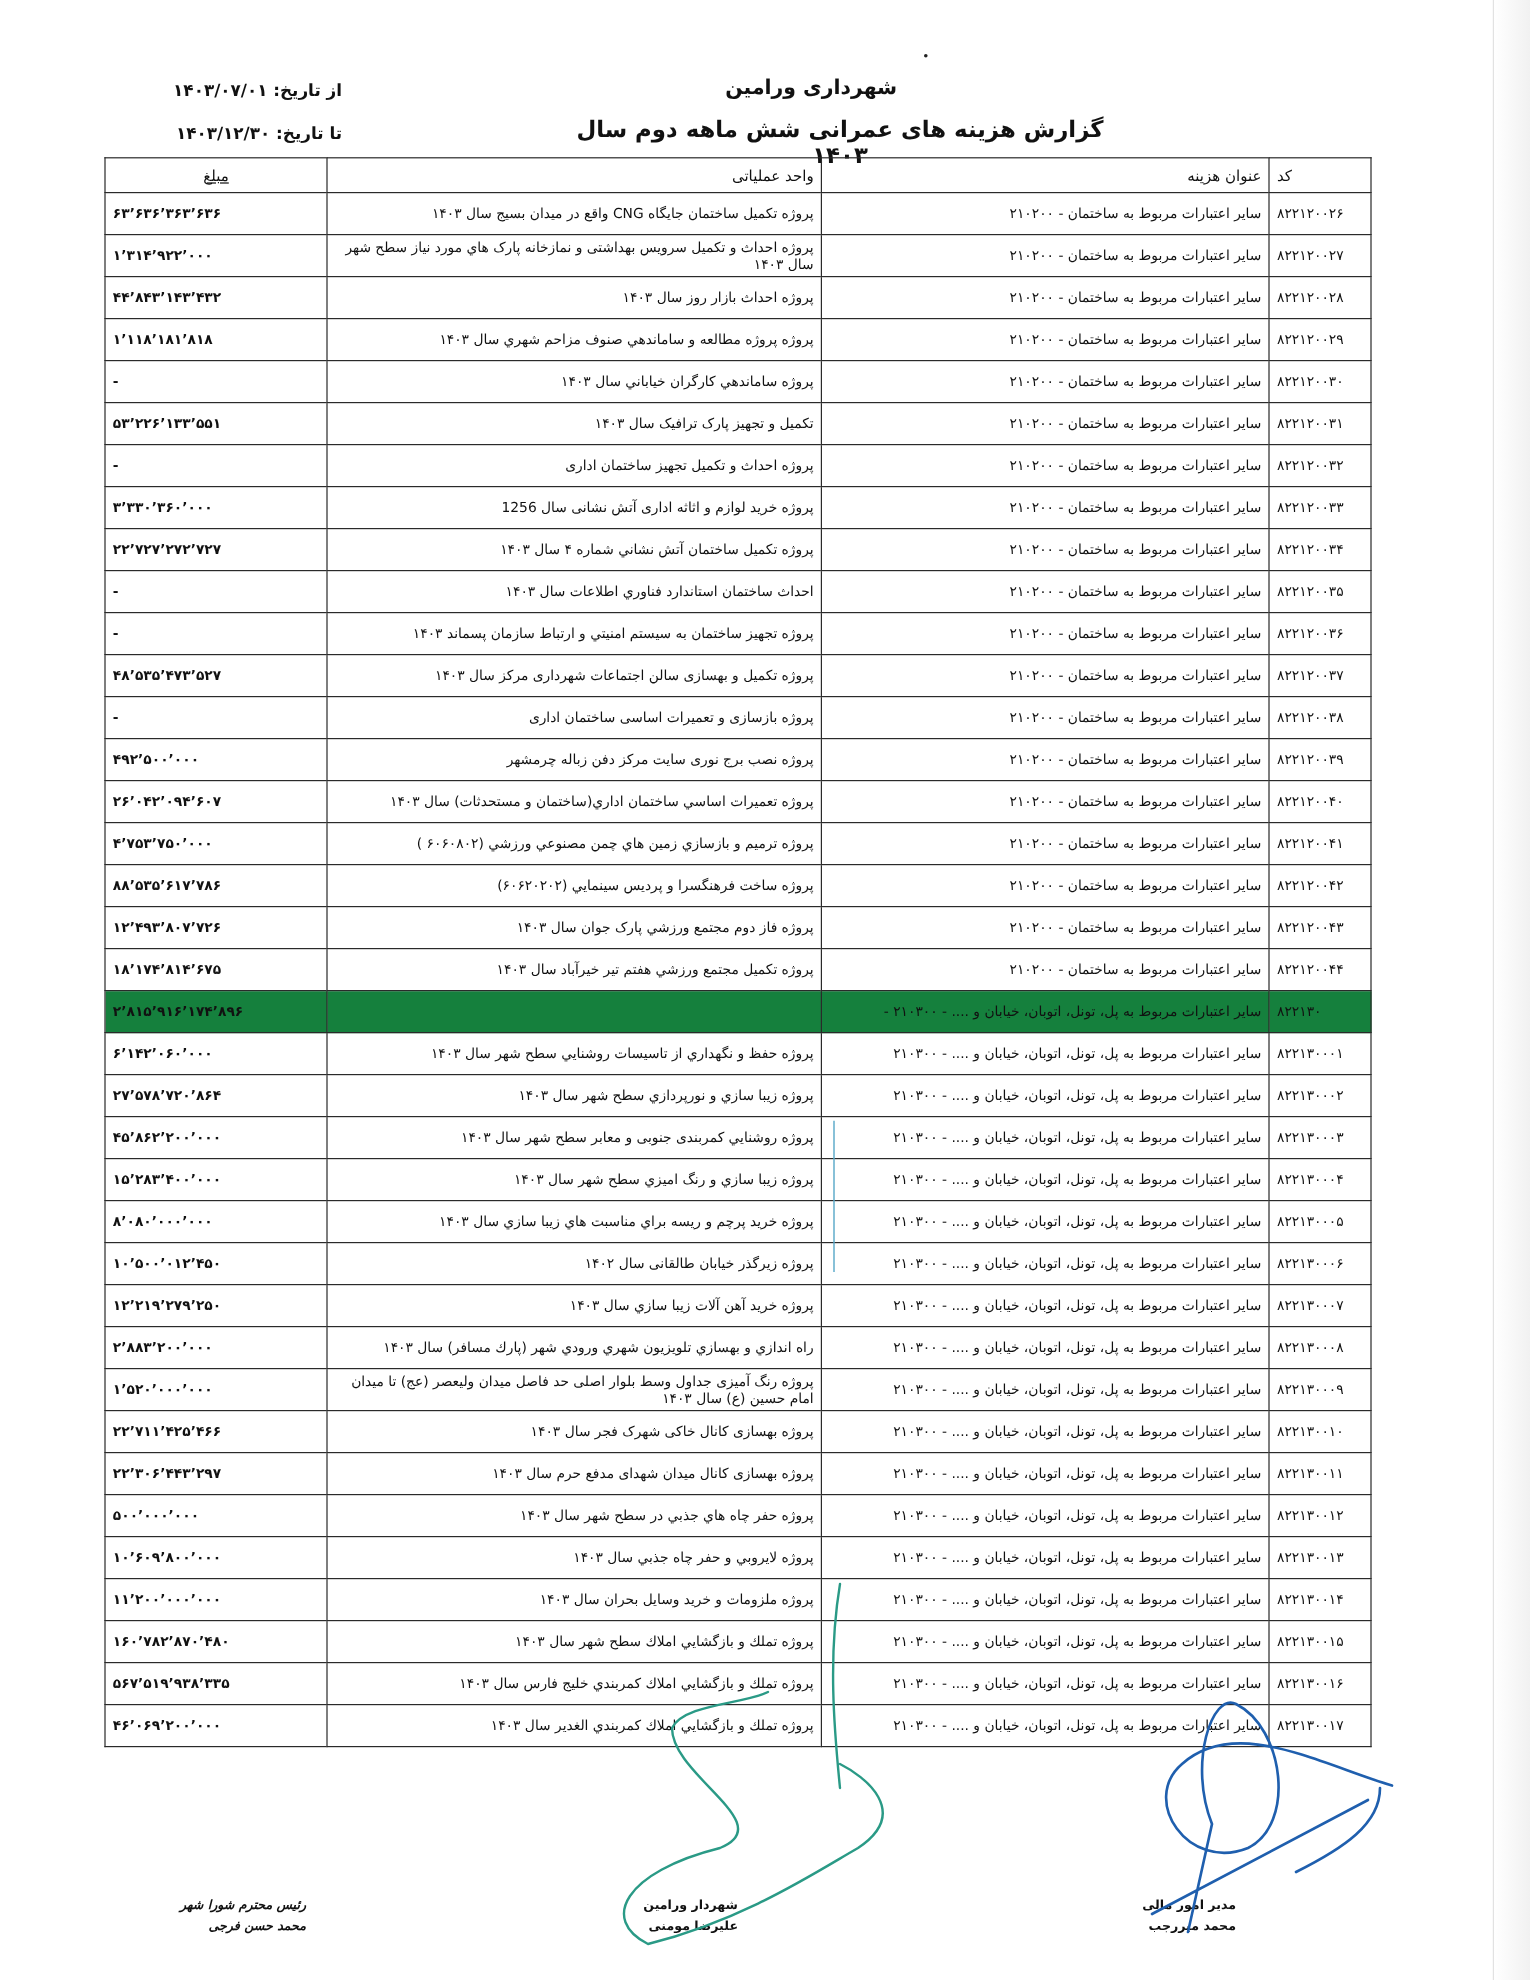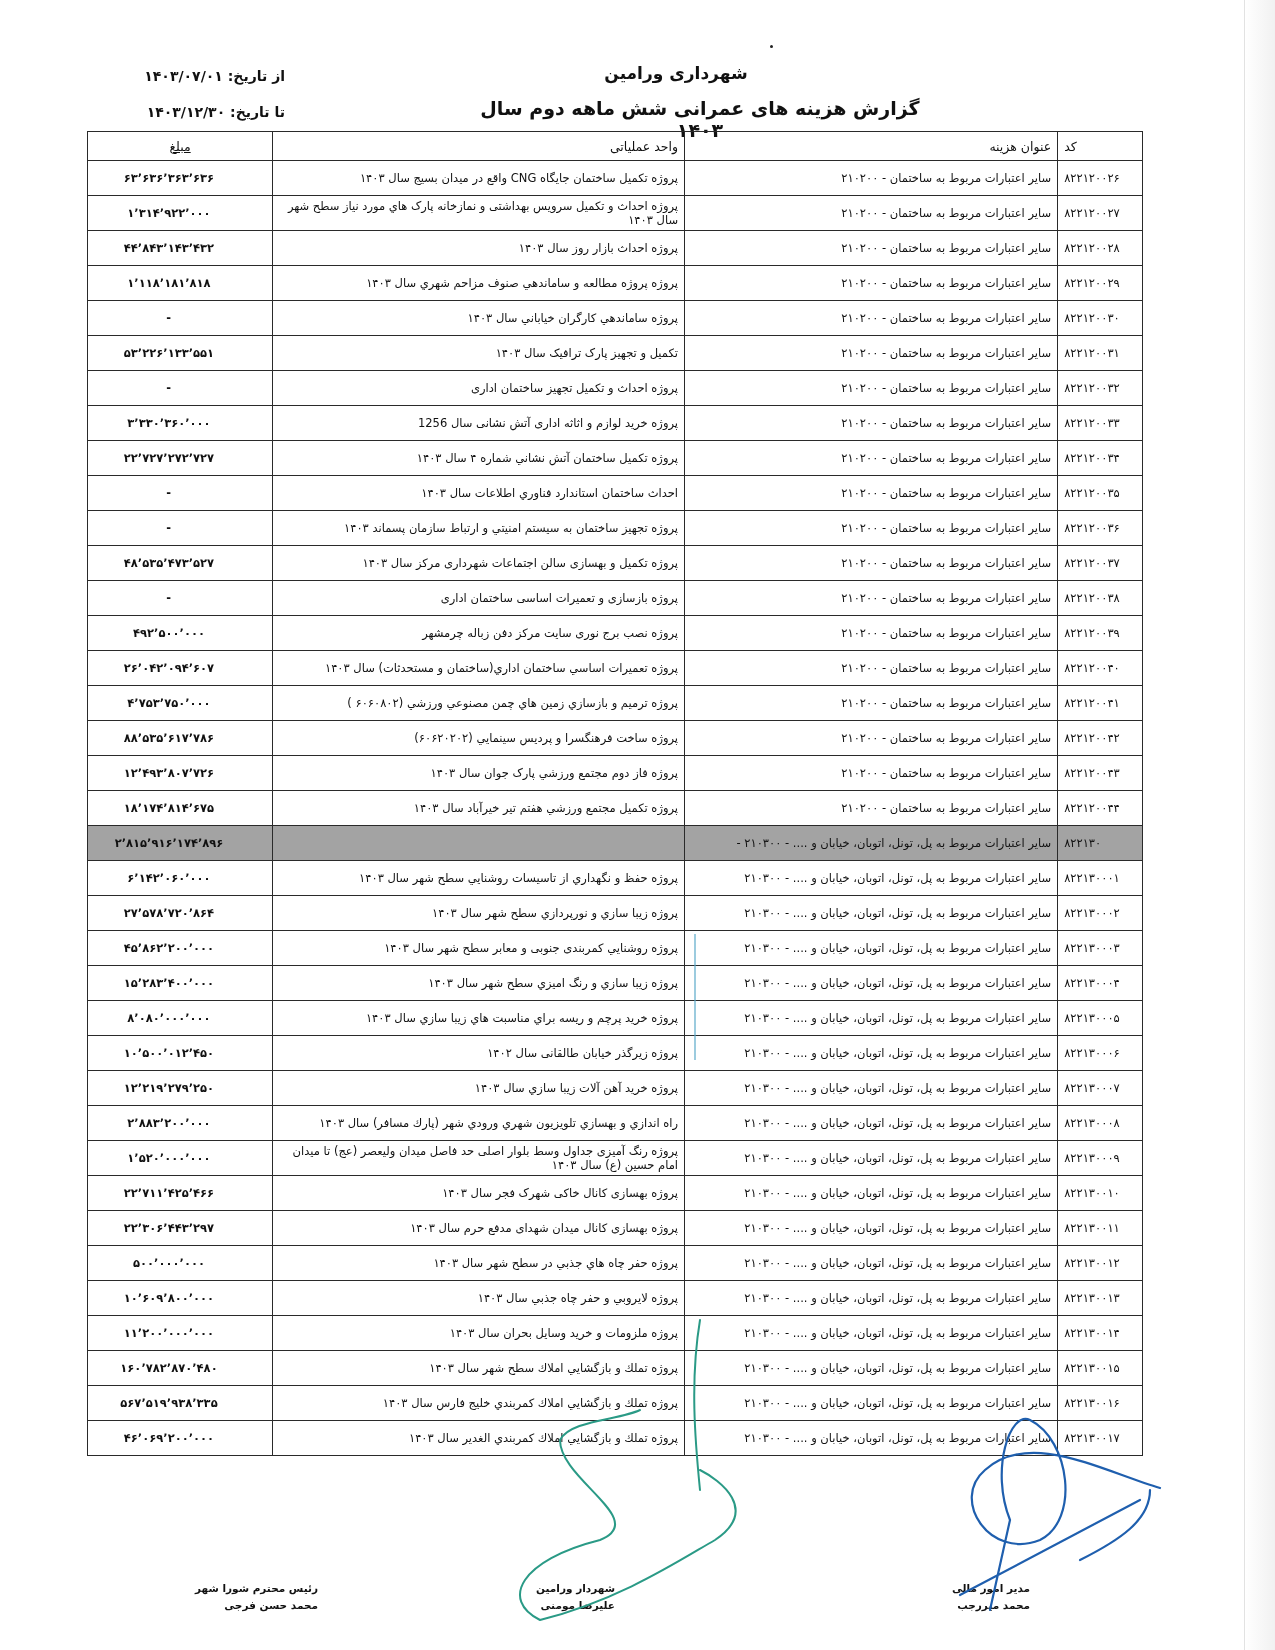--- a/index.html
+++ b/index.html
@@ -20,28 +20,28 @@
   .date-to { top: 104px; }
   table.report { position: absolute; top: 131px; left: 87px; width: 1056px;
     border-collapse: collapse; direction: rtl; table-layout: fixed; }
   table.report td, table.report th { border: 1.5px solid #2a2a2a; padding: 0 6px; font-size: 11.5px;
     height: 34px; vertical-align: middle; font-weight: normal; }
   table.report th { height: 28px; font-size: 12.5px; }
   .c-code { width: 70px; text-align: left; letter-spacing: 1px; }
   .c-title { width: 352px; text-align: right; }
   .c-unit { width: 390px; text-align: right; }
   .c-amount { width: 168px; text-align: left; direction: ltr; font-size: 12.5px; letter-spacing: 0.5px; text-decoration: underline; }
-  .c-amount .val { display: inline-block; width: 150px; text-align: center; direction: ltr; font-weight: bold; }
-  tr.subtotal td { background: #a3a3a3; }
+  .c-amount .val { display: inline-block; width: 150px; text-align: left; direction: ltr; font-weight: bold; }
+  tr.subtotal td { background: #15803d; }
   tr.subtotal td.c-amount .val { font-weight: bold; }
   .signatures { position: absolute; top: 1580px; left: 0; width: 1275px; height: 60px; direction: rtl; }
   .sig { position: absolute; text-align: right; font-size: 10.5px; line-height: 17px; font-weight: bold; }
   .sig-finance { right: 245px; }
   .sig-mayor { right: 660px; }
-  .sig-council { right: 957px; }
+  .sig-council { right: 1020px; font-style: italic; }
   .stamp { position: absolute; }
 </style>
 </head>
 <body>
 
 <div class="page-edge"></div>
 <div class="dot" style="left:770px;top:45px;"></div>
 
 <div class="header-title">شهرداری ورامین</div>
 <div class="header-subtitle">گزارش هزینه های  عمرانی شش ماهه دوم   سال ۱۴۰۳</div>

